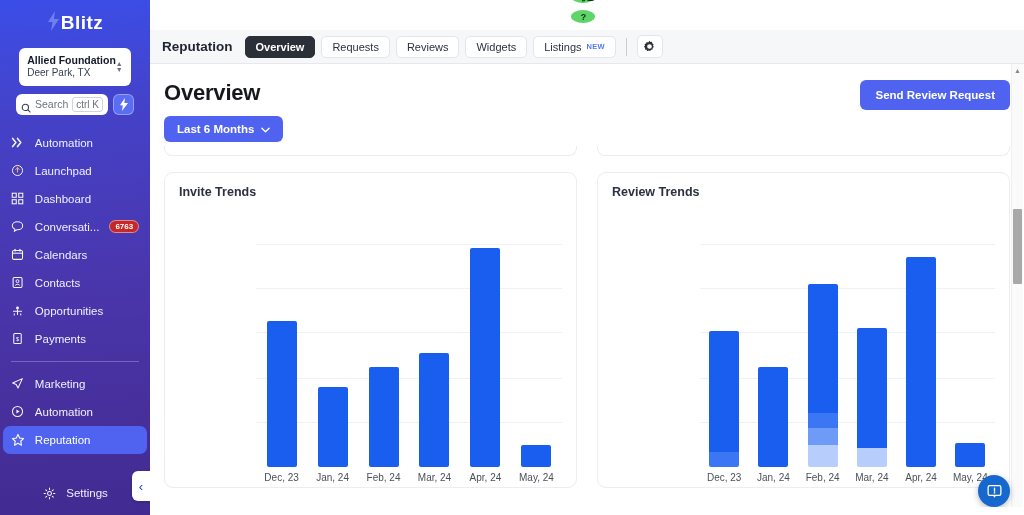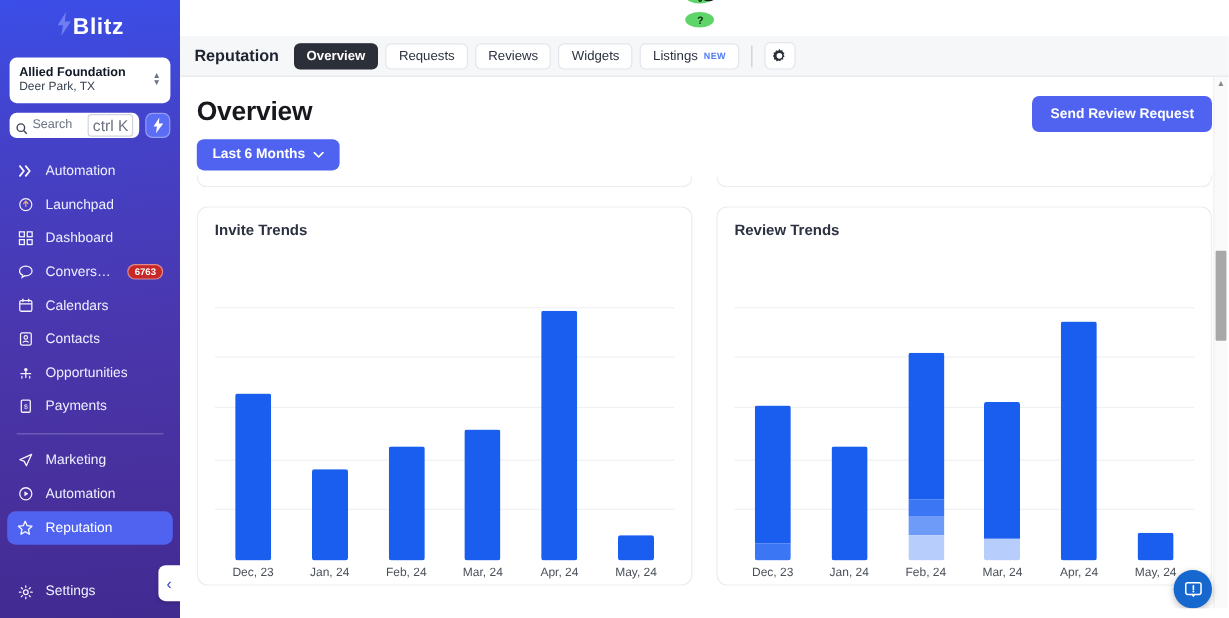--- a/index.html
+++ b/index.html
@@ -7,21 +7,21 @@
     width: 1024px; height: 515px;
     font-family: "Liberation Sans", sans-serif;
     background: #ffffff; overflow: hidden;
   }
   .app { display: flex; width: 1024px; height: 515px; position: relative; }
 
   
   .sidebar {
     width: 150px; height: 515px; flex: 0 0 150px;
     background: linear-gradient(175deg, #3b4ee8 0%, #4442c9 22%, #4a36ac 55%, #47309c 80%, #412a90 100%);
-    display: flex; flex-direction: column; position: relative; color: #fff;
+    display: flex; flex-direction: column; position: relative; color: #fff; align-items: center;
   }
   .logo-wrap { height: 46px; display: flex; align-items: center; justify-content: center; }
   .logo { display: flex; align-items: center; font-weight: bold; font-size: 20px; letter-spacing: .5px; }
   .logo .bolt { margin-right: 1px; }
   .logo .txt { font-size: 19px; font-weight: 700; }
 
   .org-select {
     margin: 2px 8px 0 8px; background: #fff; border-radius: 6px;
     padding: 6px 8px; display: flex; align-items: center; justify-content: space-between;
     color: #1f2937; cursor: pointer;
@@ -31,21 +31,21 @@
   .org-loc { font-size: 10px; color: #374151; }
   .org-chev { display: flex; flex-direction: column; font-size: 7px; color: #6b7280; line-height: .9; }
 
   .search-row { margin: 8px 8px 0 8px; display: flex; gap: 5px; align-items: center; }
   .search-box {
     flex: 1; background: #fff; border-radius: 6px; height: 21px;
     display: flex; align-items: center; padding: 0 5px; gap: 4px;
   }
   .search-icon { width: 10px; height: 10px; color: #374151; flex: 0 0 auto; }
   .search-ph { font-size: 10.5px; color: #6b7280; flex: 1; }
-  .kbd { font-size: 13px; color: #6b7280; border: 1px solid #d1d5db; border-radius: 3px; padding: 1px 3px; }
+  .kbd { font-size: 10px; color: #6b7280; border: 1px solid #d1d5db; border-radius: 3px; padding: 1px 3px; }
   .bolt-btn {
     width: 21px; height: 21px; border-radius: 6px; background: #5b6cf5;
     display: flex; align-items: center; justify-content: center;
     border: 1px solid rgba(255,255,255,.35); cursor: pointer;
   }
 
   .nav { margin-top: 14px; display: flex; flex-direction: column; }
   .nav-item {
     display: flex; align-items: center; gap: 10px; height: 28px;
     margin: 0 6px; padding: 0 8px; border-radius: 7px; cursor: pointer;
@@ -120,21 +120,21 @@
   
   .stub-row { display: flex; gap: 20px; margin-top: 4px; }
   .stub {
     flex: 1; height: 10px; background: #fff; border: 1px solid #ebedf0;
     border-top: none; border-radius: 0 0 8px 8px;
   }
 
   .cards { display: flex; gap: 20px; margin-top: 16px; }
   .card {
     flex: 1; background: #fff; border: 1px solid #ebedf0; border-radius: 9px;
-    padding: 12px 14px 0 14px; height: 316px; display: flex; flex-direction: column; min-width: 0;
+    padding: 12px 14px 0 14px; height: 316px; display: flex; flex-direction: row; min-width: 0;
   }
   .card-title { font-size: 12.5px; font-weight: 700; color: #2b3140; }
 
   .chart { flex: 1; position: relative; margin-top: 14px; }
   .grid { position: absolute; inset: 0 0 20px 0; }
   .gline { position: absolute; left: 0; right: 0; height: 1px; background: #f0f1f4; }
   .bars {
     position: absolute; left: 0; right: 0; bottom: 20px; top: 0;
     display: flex; align-items: flex-end; justify-content: space-around;
   }

